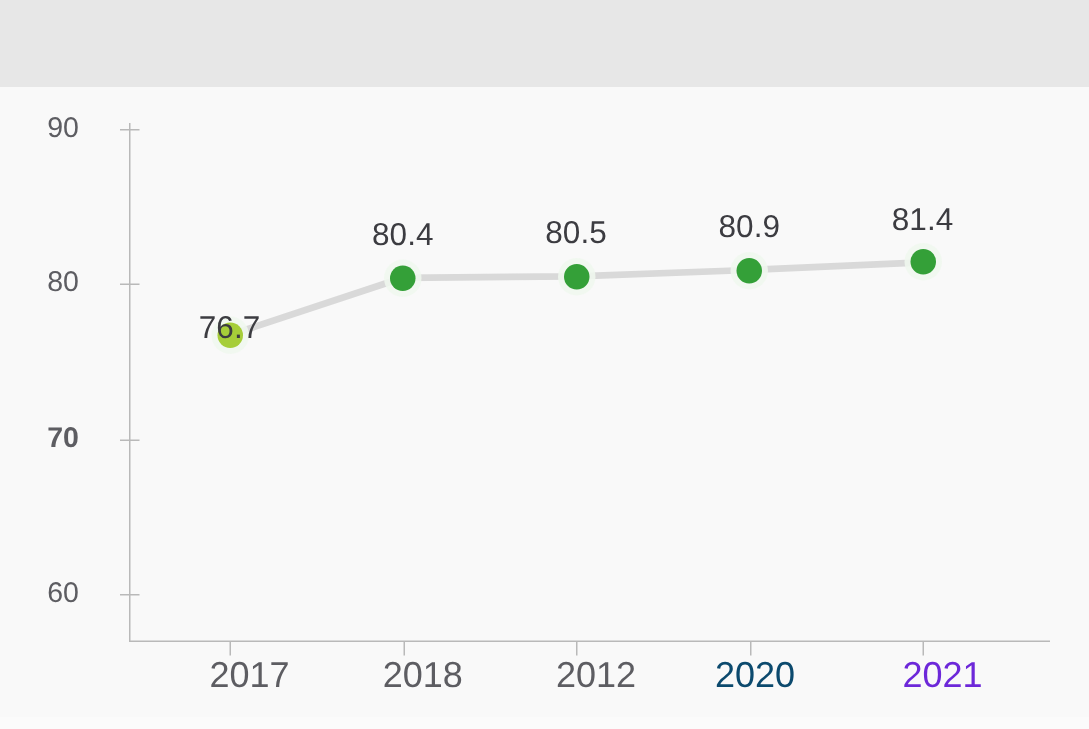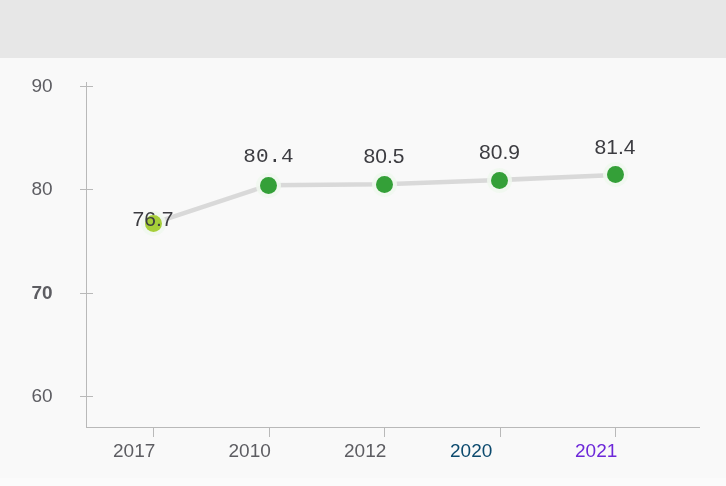--- a/index.html
+++ b/index.html
@@ -112,24 +112,24 @@
 
   .ylabel-wrap {
     position: absolute;
     left: 0;
     width: 74px;
   }
 
   .xlabel {
     position: absolute;
     top: 440px;
-    font-size: 19px;
+    font-size: 24px;
     color: #5d5d62;
     line-height: 22px;
-    text-align: left;
+    text-align: right;
     width: 80px;
     margin-left: -40px;
   }
 
   
   .series-svg {
     position: absolute;
     left: 0;
     top: 0;
     width: 726px;
@@ -188,38 +188,38 @@
       <div class="tick-y" style="top: 86px;"></div>
       <div class="ylabel-wrap" style="top: 76px;">
         <div class="ylabel" style="color: rgb(93, 93, 98);">90</div>
       </div>
     </div>
 
   <div id="x-axis-group">
       <div class="tick-x" style="left: 153px;"></div>
       <div class="xlabel" style="left: 153px; color: rgb(93, 93, 98);">2017</div>
       <div class="tick-x" style="left: 268.5px;"></div>
-      <div class="xlabel" style="left: 268.5px; color: rgb(93, 93, 98);">2010</div>
+      <div class="xlabel" style="left: 268.5px; color: rgb(93, 93, 98);">2018</div>
       <div class="tick-x" style="left: 384px;"></div>
       <div class="xlabel" style="left: 384px; color: rgb(93, 93, 98);">2012</div>
       <div class="tick-x" style="left: 499.5px;"></div>
       <div class="xlabel" style="left: 490px; color: #0c4a6e;">2020</div>
       <div class="tick-x" style="left: 615px;"></div>
       <div class="xlabel" style="left: 615px; color: #6d28d9;">2021</div>
     </div>
 
   <svg class="series-svg" viewBox="0 0 726 486" preserveAspectRatio="none">
     <polyline id="series-polyline" fill="none" stroke="#d9d9d9" stroke-width="4.5" stroke-linecap="round" stroke-linejoin="round" points="153.0,223.4 268.5,185.2 384.0,184.2 499.5,180.0 615.0,174.9"></polyline>
   </svg>
 
   <div id="markers-group">
       <div class="marker" title="2017: 76.7" style="left: 153px; top: 223.433px; background: rgb(166, 206, 57);"></div>
       <div class="point-label" style="left: 153px; top: 183.433px; color: rgb(60, 60, 65); margin-top: 24px;">76.7</div>
       <div class="marker" title="2018: 80.4" style="left: 268.5px; top: 185.2px; background: rgb(52, 160, 56);"></div>
-      <div class="point-label" style="left: 268.5px; top: 145.2px; color: rgb(60, 60, 65); font-family: Liberation Mono, monospace;">80.4</div>
+      <div class="point-label" style="left: 268.5px; top: 145.2px; color: rgb(60, 60, 65);">80.4</div>
       <div class="marker" title="2019: 80.5" style="left: 384px; top: 184.167px; background: rgb(52, 160, 56);"></div>
       <div class="point-label" style="left: 384px; top: 144.167px; color: rgb(60, 60, 65);">80.5</div>
       <div class="marker" title="2020: 80.9" style="left: 499.5px; top: 180.033px; background: rgb(52, 160, 56);"></div>
       <div class="point-label" style="left: 499.5px; top: 140.033px; color: rgb(60, 60, 65);">80.9</div>
       <div class="marker" title="2021: 81.4" style="left: 615px; top: 174.867px; background: rgb(52, 160, 56);"></div>
       <div class="point-label" style="left: 615px; top: 134.867px; color: rgb(60, 60, 65);">81.4</div>
     </div>
 
 </div>
 

